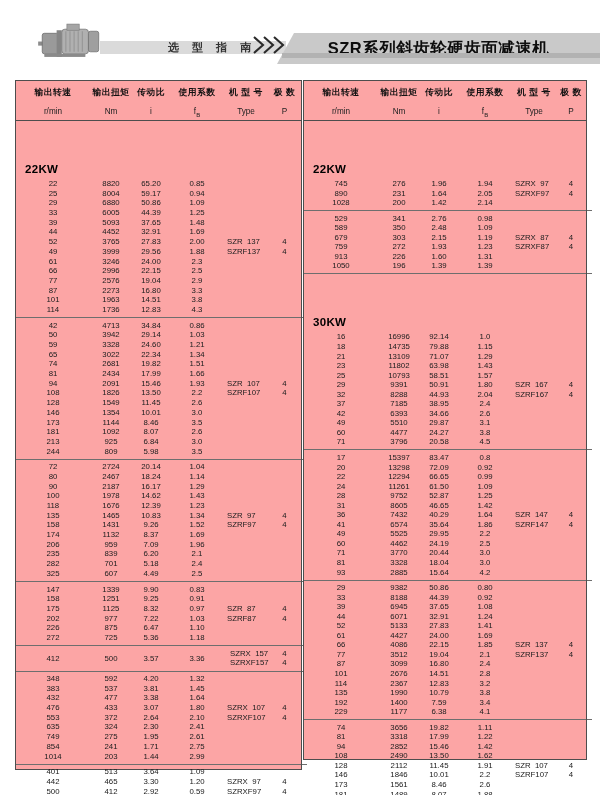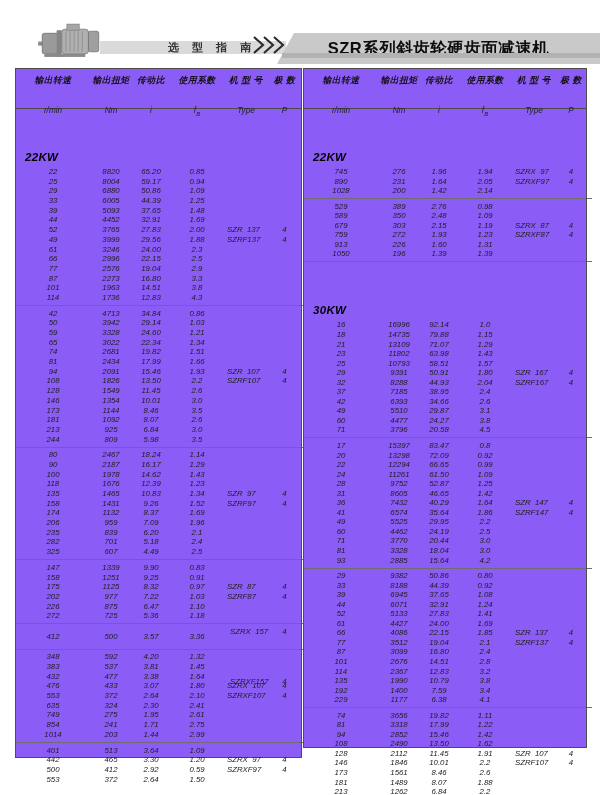--- a/index.html
+++ b/index.html
@@ -10,39 +10,39 @@
   .guide-band{position:absolute;left:100px;top:41px;width:186px;height:13px;background:#dadada;}
   .guide-label{position:absolute;left:168px;top:42px;font-size:11px;line-height:11px;color:#333;letter-spacing:5px;font-weight:bold;white-space:nowrap;text-align:right;}
   .chevrons{position:absolute;left:252px;top:36px;}
   .title-band{position:absolute;left:277px;top:22px;width:323px;height:31px;background:#c9c9c9;
     clip-path:polygon(17px 0,100% 0,100% 100%,0 100%);
     display:flex;align-items:center;justify-content:center;margin-top:11px;}
   .title-band .ttl{font-size:16.5px;font-weight:bold;color:#0d0d0d;letter-spacing:0.5px;white-space:nowrap;}
   .under-strip{position:absolute;left:282px;top:53px;width:318px;height:5px;background:#b2b2b2;}
 
   
-  .tbl{position:absolute;top:68px;border:1px solid #4d4d4d;box-sizing:border-box;background:#8b5cf6;font-style:italic;}
+  .tbl{position:absolute;top:80px;border:1px solid #4d4d4d;box-sizing:border-box;background:#fca5a5;}
   #tleft{left:15px;width:287px;height:690px;--rh:9.7px;}
   #tright{left:303px;width:284px;height:680px;--rh:9.55px;}
 
   .thead{height:40px;border-bottom:1px solid #4d4d4d;box-sizing:border-box;padding-top:6px;}
   .hrow{display:grid;grid-template-columns:74px 42px 38px 54px 44px 1fr;}
   .hrow.labels span{font-size:8.8px;font-weight:bold;text-align:center;letter-spacing:0.5px;color:#111;}
-  .hrow.units{margin-top:19px;}
+  .hrow.units{margin-top:8px;}
   .hrow.units span{font-size:8.2px;text-align:center;color:#222;}
   .hrow.units sub{font-size:6px;}
 
   .sec-label{font-weight:bold;font-size:11.5px;line-height:11.5px;padding:3px 0 1px 9px;color:#000;letter-spacing:0.3px;margin-top:40px;}
 
   .group{padding:2.5px 0;}
   .row{display:grid;grid-template-columns:74px 42px 38px 54px 44px 1fr;height:var(--rh);line-height:var(--rh);font-size:7.8px;color:#202020;}
   .row span{text-align:center;overflow:visible;}
   .row .c-type{text-align:left;padding-left:3px;white-space:pre;}
   .row.dbl{height:calc(var(--rh)*2);line-height:calc(var(--rh)*2);}
-  .row.dbl .stack{display:flex;flex-direction:column;justify-content:center;line-height:var(--rh);gap:40px;}
+  .row.dbl .stack{display:flex;flex-direction:column;justify-content:center;line-height:var(--rh);}
   .row.dbl .stack div{height:var(--rh);}
   .row.dbl .stack.ctr div{text-align:center;}
   .row.dbl .stack.lft div{text-align:left;padding-left:3px;white-space:pre;}
 
   .divider{height:1px;background:#6e6e6e;position:relative;}
   .divider::after{content:"";position:absolute;right:-6px;top:0;width:5px;height:1px;background:#6e6e6e;}
 </style>
 </head>
 <body>
 
@@ -320,20 +320,28 @@
         <span class="c-torque">809</span>
         <span class="c-ratio">5.98</span>
         <span class="c-factor">3.5</span>
         <span class="c-type"></span>
         <span class="c-poles"></span>
       </div>
     </div>
     <div class="divider"></div>
     <div class="group">
       <div class="row">
+        <span class="c-rpm">72</span>
+        <span class="c-torque">2724</span>
+        <span class="c-ratio">20.14</span>
+        <span class="c-factor">1.04</span>
+        <span class="c-type"></span>
+        <span class="c-poles"></span>
+      </div>
+      <div class="row">
         <span class="c-rpm">80</span>
         <span class="c-torque">2467</span>
         <span class="c-ratio">18.24</span>
         <span class="c-factor">1.14</span>
         <span class="c-type"></span>
         <span class="c-poles"></span>
       </div>
       <div class="row">
         <span class="c-rpm">90</span>
         <span class="c-torque">2187</span>
@@ -634,21 +642,21 @@
         <span class="c-ratio">1.42</span>
         <span class="c-factor">2.14</span>
         <span class="c-type"></span>
         <span class="c-poles"></span>
       </div>
     </div>
     <div class="divider"></div>
     <div class="group">
       <div class="row">
         <span class="c-rpm">529</span>
-        <span class="c-torque">389</span>
+        <span class="c-torque">341</span>
         <span class="c-ratio">2.76</span>
         <span class="c-factor">0.98</span>
         <span class="c-type"></span>
         <span class="c-poles"></span>
       </div>
       <div class="row">
         <span class="c-rpm">589</span>
         <span class="c-torque">350</span>
         <span class="c-ratio">2.48</span>
         <span class="c-factor">1.09</span>

